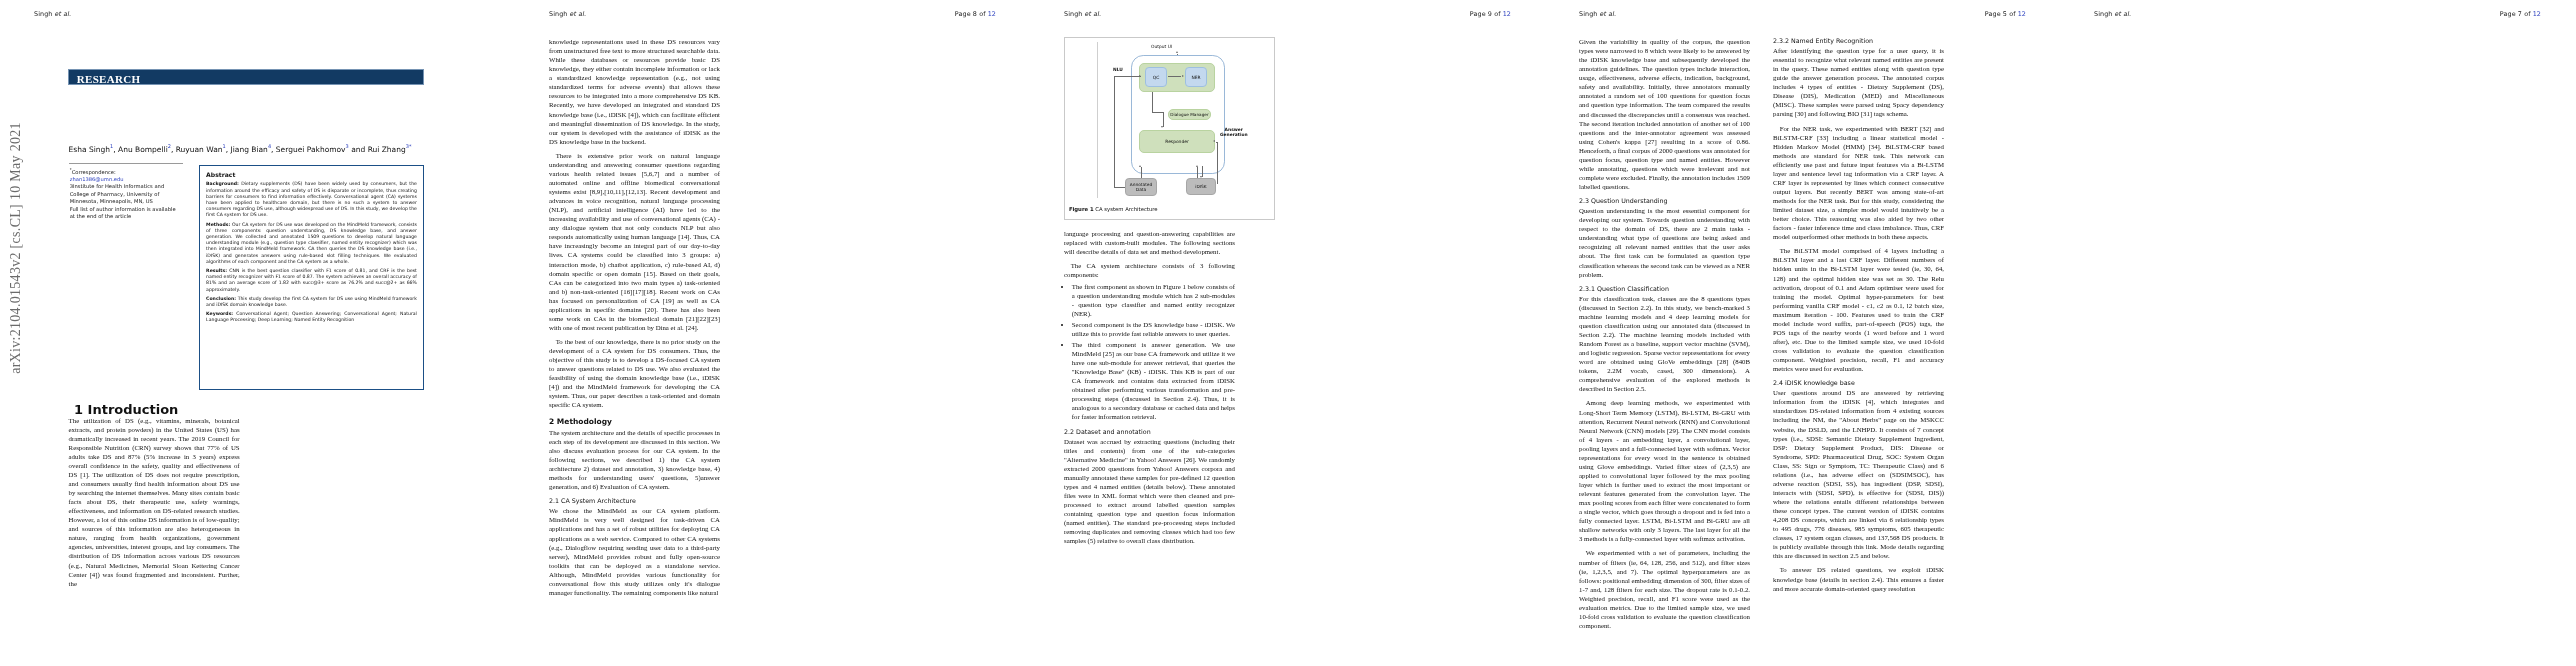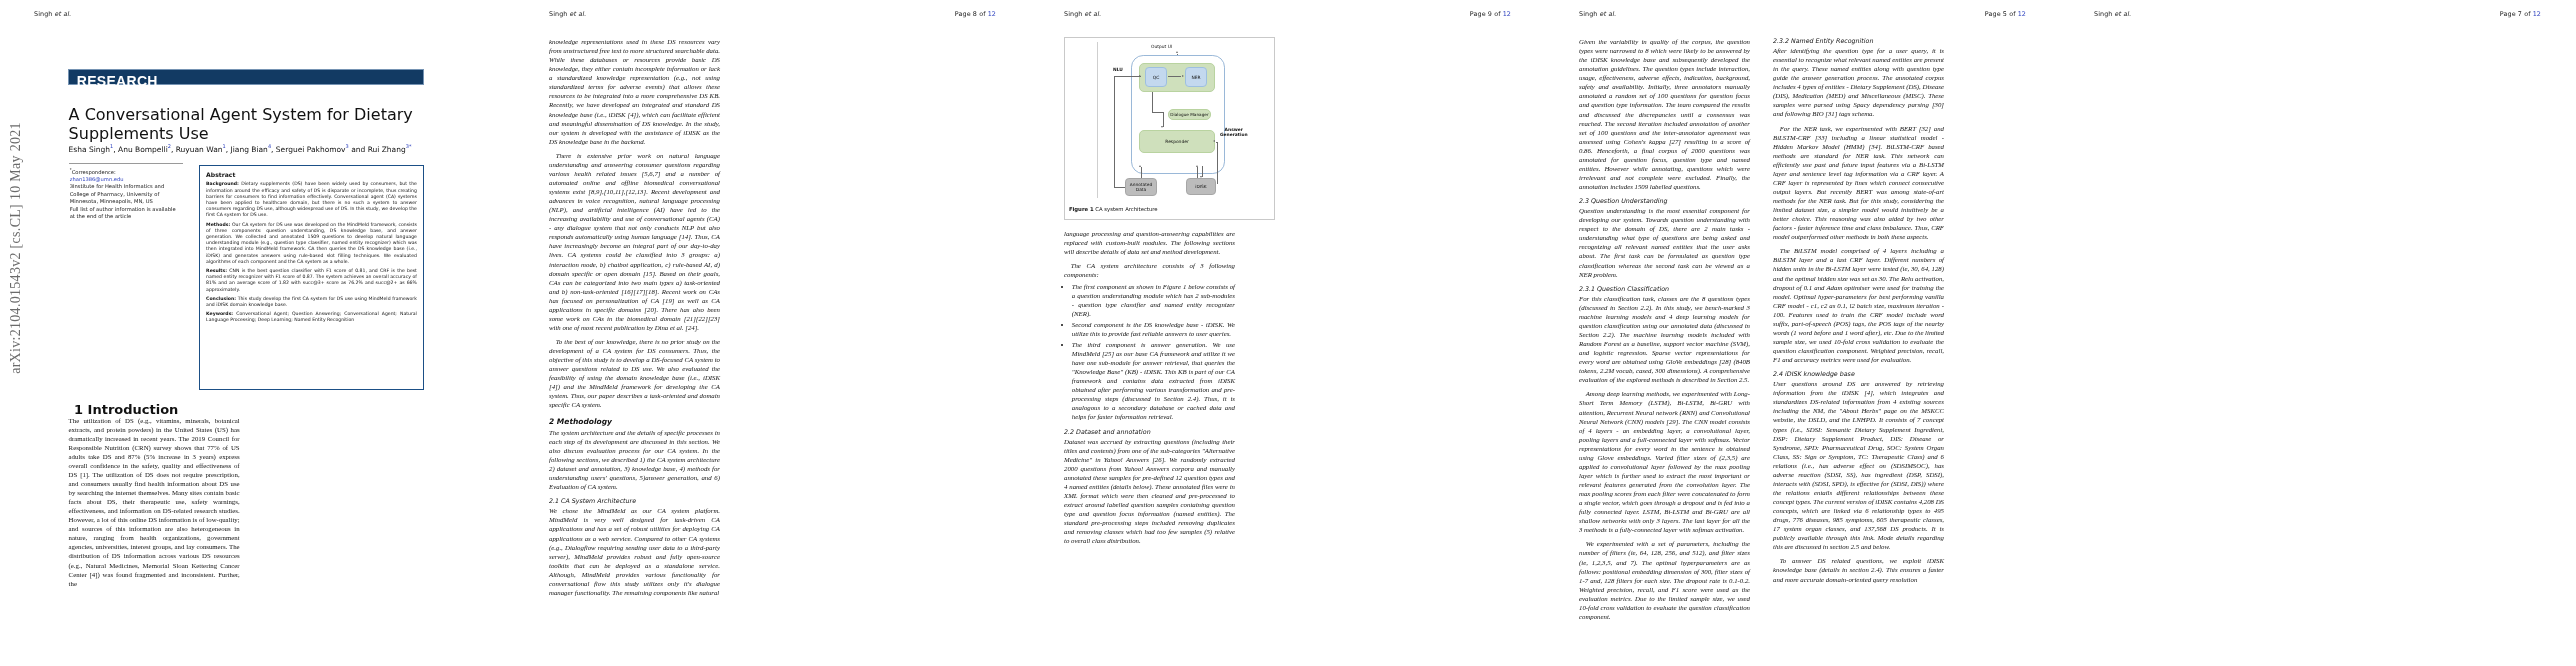--- a/index.html
+++ b/index.html
@@ -59,22 +59,22 @@
   .p1-body { position: absolute; left: 68px; top: 0; width: 422px; height: 667px; }
   .research-bar {
     position: absolute; left: 0; top: 69px;
     width: 356px; height: 16px;
     background: #123a63;
     border: 0.6px solid #7593b3;
   }
   .research-bar span {
     position: absolute; left: 7.8px; top: 3.3px;
     color: #ffffff;
-    font-family: Liberation Sans, sans-serif;
-    font-weight: bold; font-size: 14px; letter-spacing: 0.3px;
+    font-family: Liberation Serif, serif;
+    font-weight: bold; font-size: 11px; letter-spacing: 0.3px;
   }
   .p1-title {
     position: absolute; left: 0.6px; top: 94px; width: 356px;
     font-family: "DejaVu Sans", sans-serif;
     font-size: 16px; line-height: 1.22; color: #111;
     font-weight: 400;
   }
   .p1-authors {
     position: absolute; left: 0.6px; top: 143px; width: 367px;
     font-family: "DejaVu Sans", sans-serif;
@@ -113,21 +113,21 @@
   .p1-intro {
     position: absolute; left: 0.6px; top: 416px; width: 171px;
     font-size: 6.8px; line-height: 1.33; text-align: justify; color: #111;
     font-family: "Liberation Serif", serif;
   }
   .p1-intro p { margin: 0; text-indent: 0; }
 
   
   .cols {
     position: absolute;
-    display: flex; gap: 23px; font-style: italic;
+    display: flex; gap: 23px;
   }
   .col {
     width: 171px;
     font-family: "Liberation Serif", serif;
     font-size: 6.8px;
     line-height: 1.335;
     text-align: justify;
     color: #111;
   }
   .col p { margin: 0; }
@@ -226,21 +226,20 @@
     <div class="runhead left">Singh <i>et al.</i></div>
 
     <div class="arxiv-stamp">arXiv:2104.01543v2  [cs.CL]  10 May 2021</div>
 
     <div class="p1-body">
 
       <div class="research-bar">
         <span>RESEARCH</span>
       </div>
 
-      <h1 class="p1-title">A Conversational Agent System for Dietary Supplements Use</h1>
 
       <div class="p1-authors" id="authors">Esha Singh<sup>1</sup>, Anu Bompelli<sup>2</sup>, Ruyuan Wan<sup>1</sup>, Jiang Bian<sup>4</sup>, Serguei Pakhomov<sup>3</sup> and Rui Zhang<sup>3*</sup></div>
 
       <div class="corr-rule"></div>
       <div class="corr">
         <div><sup>*</sup><span>Correspondence:</span></div>
         <div><a href="#">zhan1386@umn.edu</a></div>
         <div>3Institute for Health Informatics and College of Pharmacy, University of Minnesota, Minneapolis, MN, US</div>
         <div>Full list of author information is available at the end of the article</div>
       </div>

